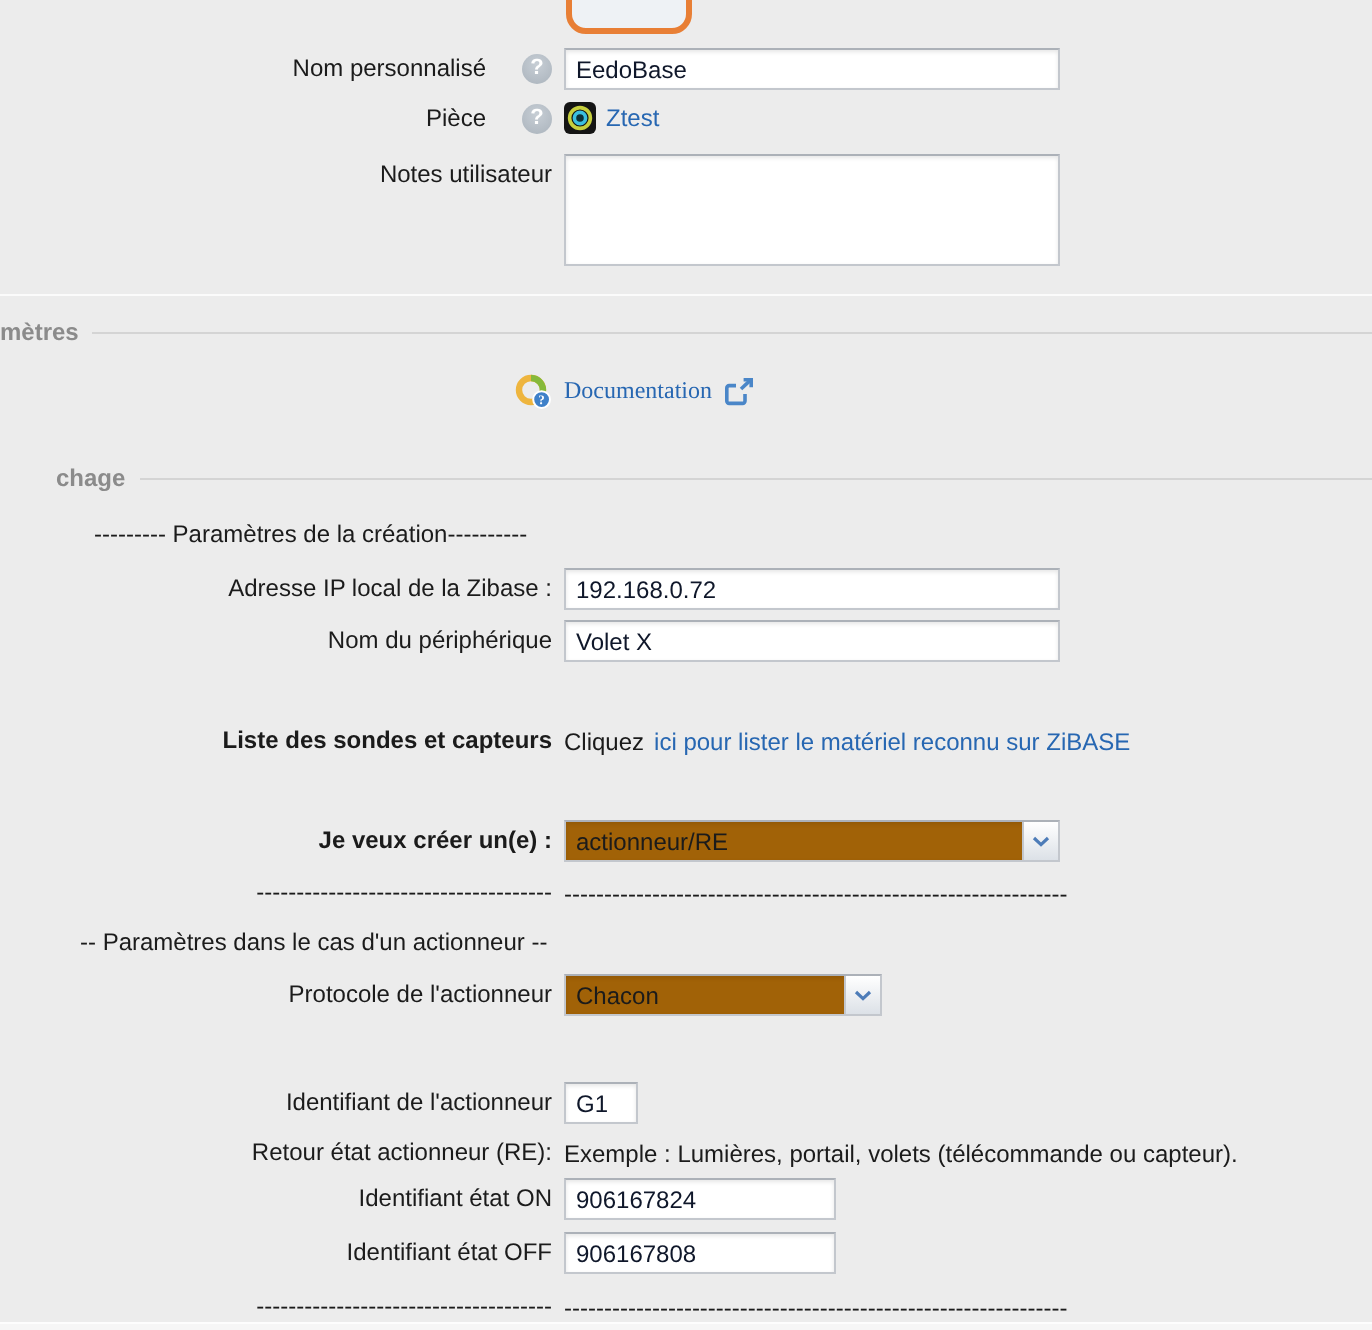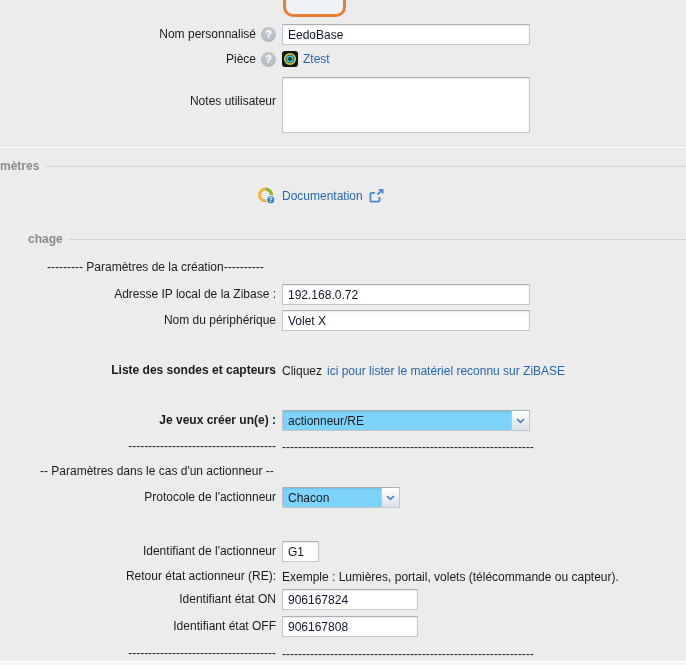--- a/index.html
+++ b/index.html
@@ -15,21 +15,21 @@
     background:#ececec;
     overflow:hidden;
   }
   .row {
     position:absolute; left:0; width:686px;
     display:flex; align-items:center;
   }
   .row.top-align { align-items:flex-start; }
   .lbl {
     width:276px; flex:none;
-    display:flex; justify-content:flex-end; align-items:flex-start; gap:5px;
+    display:flex; justify-content:flex-end; align-items:flex-start; gap:18px;
     text-align:right;
     line-height:15px;
   }
   .lbl .txt { white-space:nowrap; }
   .bold { font-weight:bold; }
   .fld { margin-left:6px; display:flex; align-items:center; gap:5px; }
   .field-input {
     box-sizing:border-box;
     height:21px;
     border:1px solid #c3c7cd; border-top-color:#acb1b8;
@@ -39,21 +39,21 @@
     color:#0f172a;
     padding:0 5px;
   }
   textarea.field-input { height:56px; resize:none; padding-top:3px; }
   .w-lg { width:248px; }
   .w-md { width:136px; }
   .w-sm { width:37px; }
   .combo {
     box-sizing:border-box; height:21px;
     border:1px solid #c3c7cd; border-top-color:#acb1b8;
-    background:#7dd3fc;
+    background:#a16207;
     box-shadow:inset 0 1px 2px rgba(0,0,0,0.10);
     display:flex; align-items:center;
     cursor:default;
   }
   .combo-text { flex:1; padding:0 5px; white-space:nowrap; overflow:hidden; }
   .combo-trigger {
     width:17px; height:19px; flex:none;
     border-left:1px solid #c3c7cd;
     background:linear-gradient(#ffffff,#dce1e7);
     display:flex; align-items:center; justify-content:center;
@@ -80,21 +80,21 @@
     border:3px solid #e87f35; border-radius:10px;
     background:#eef2f5;
     cursor:pointer;
   }
   .hr-light {
     position:absolute; left:0; top:147px; width:686px; height:1px;
     background:#fbfbfb;
   }
   .doc-row {
     position:absolute; left:257px; top:186px;
-    display:flex; align-items:center; gap:6px;
+    display:flex; align-items:center; gap:6px;font-family:Liberation Serif, serif;
   }
   .bottom-strip {
     position:absolute; left:0; top:661px; width:686px; height:4px;
     background:#f6f6f6; border-top:1px solid #fdfdfd;
   }
   .icon16 { width:16px; height:16px; flex:none; display:block; }
 </style>
 </head>
 <body>
 
@@ -121,21 +121,21 @@
       <svg class="icon16" viewBox="0 0 16 16">
         <rect width="16" height="16" rx="3" fill="#141414"></rect>
         <circle cx="8" cy="8" r="5.2" fill="none" stroke="#c6cf3d" stroke-width="1.8"></circle>
         <circle cx="8" cy="8" r="2.8" fill="#0c3038" stroke="#3cc0e0" stroke-width="1.8"></circle>
       </svg>
       <a class="link">Ztest</a>
     </div>
   </div>
 
   <div class="row top-align" style="top:77px;">
-    <div class="lbl" style="margin-top:17px;">
+    <div class="lbl" style="margin-top:3px;">
       <span class="txt">Notes utilisateur</span>
     </div>
     <div class="fld">
       <textarea class="field-input w-lg" style=""></textarea>
     </div>
   </div>
 
   <div class="hr-light"></div>
 
   <div class="section-hd" style="top:159px;">
@@ -222,21 +222,21 @@
 
   <div class="row" style="top:464px; left:40px;">
     <span>-- Paramètres dans le cas d'un actionneur --</span>
   </div>
 
   <div class="row" style="top:487px;">
     <div class="lbl">
       <span class="txt">Protocole de l'actionneur</span>
     </div>
     <div class="fld">
-      <div class="combo" style="width:118px;">
+      <div class="combo" style="width:159px;">
         <span class="combo-text">Chacon</span>
         <span class="combo-trigger">
           <svg width="9" height="6" viewBox="0 0 9 6">
               <path d="M1 1 L4.5 4.3 L8 1" stroke="#4d7cb8" stroke-width="1.6" fill="none"></path>
             </svg>
         </span>
       </div>
     </div>
   </div>
 

